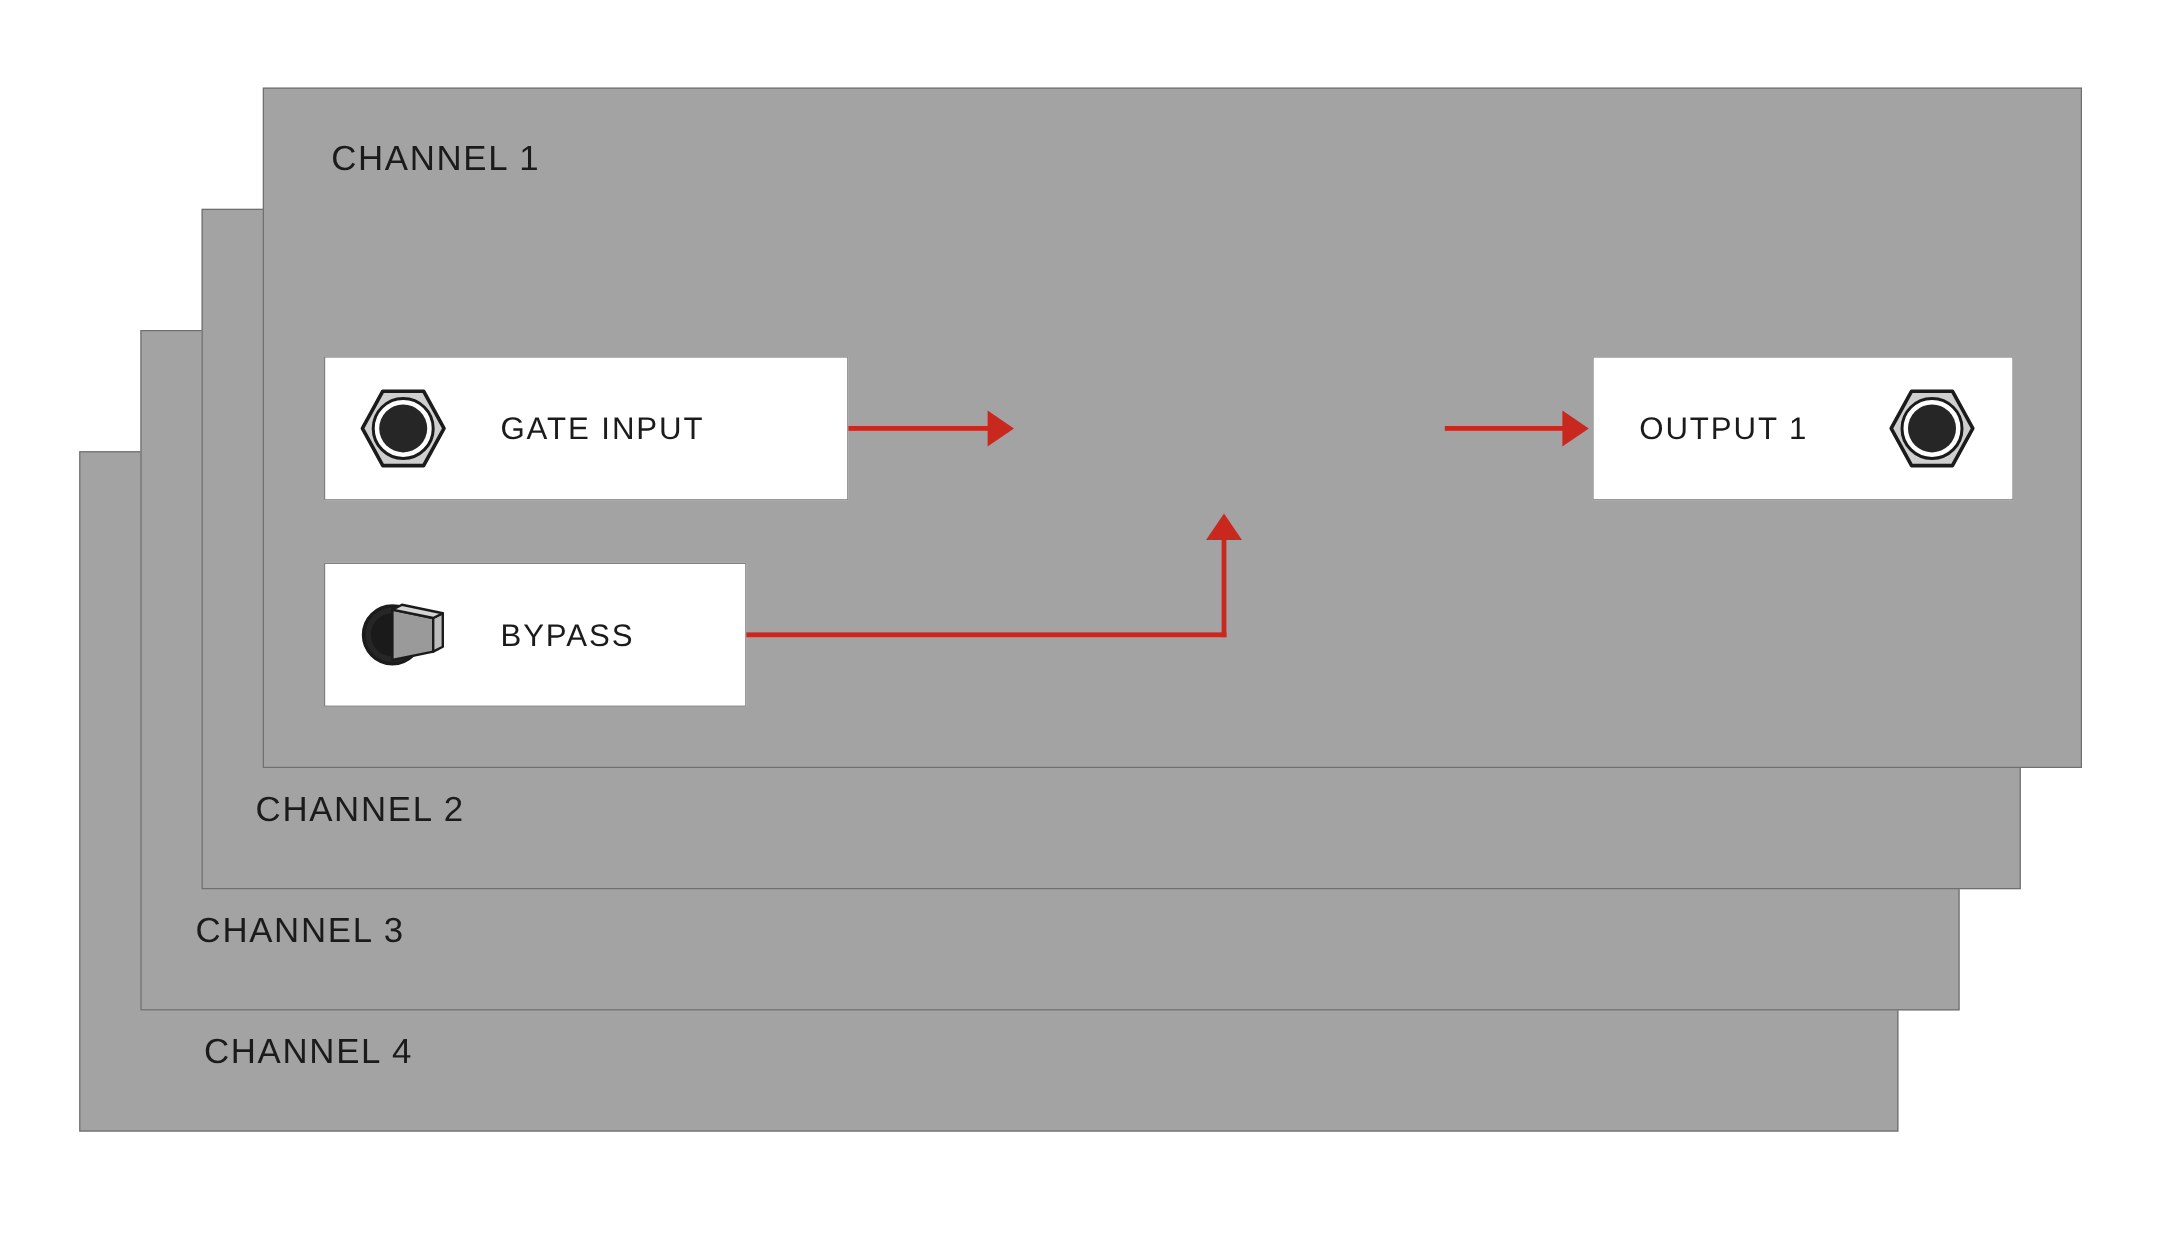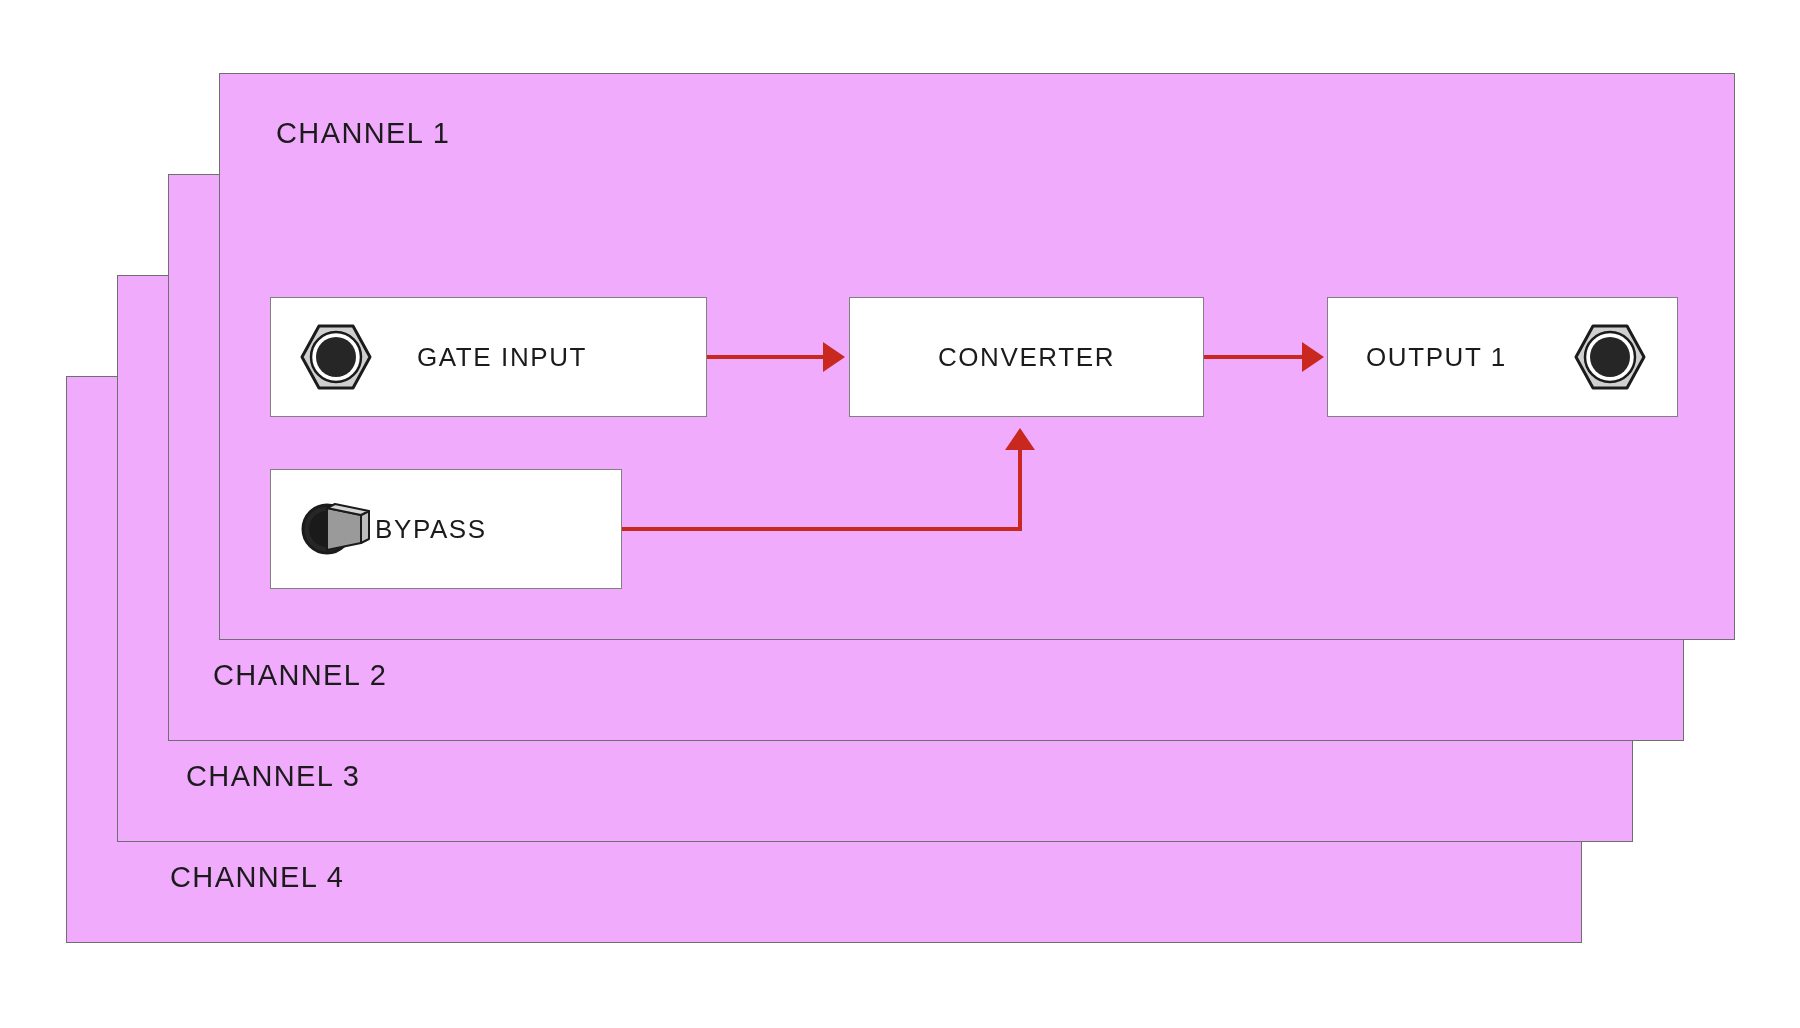--- a/index.html
+++ b/index.html
@@ -15,40 +15,40 @@
     position: relative;
     width: 1800px;
     height: 1028px;
     background: #ffffff;
     overflow: hidden;
   }
 
   
   .channel-card {
     position: absolute;
-    background: #f0abfc;
+    background: #a3a3a3;
     border: 1.6px solid #6f6f6f;
     box-sizing: border-box;
   }
   .channel-card .card-title {
     position: absolute;
     font-size: 29px;
     letter-spacing: 1.4px;
     color: #1b1b1b;
     white-space: nowrap;
     font-family: "Liberation Sans", "DejaVu Sans", sans-serif;
   }
 
   
   #card-4 { left: 66px;  top: 376px;  width: 1516px; height: 567px; z-index: 1; }
   #card-4 .card-title { left: 56px;  top: 484px; margin-left: 47px; }
 
   
   #card-3 { left: 117px; top: 275px;  width: 1516px; height: 567px; z-index: 2; }
-  #card-3 .card-title { left: 68px;  top: 484px; }
+  #card-3 .card-title { left: 45px;  top: 484px; }
 
   
   #card-2 { left: 168px; top: 174px;  width: 1516px; height: 567px; z-index: 3; }
   #card-2 .card-title { left: 44px;  top: 484px; }
 
   
   #card-1 { left: 219px; top: 73px;   width: 1516px; height: 567px; z-index: 4; }
   #card-1 .card-title { left: 56px;  top: 43px; }
 
   
@@ -87,21 +87,21 @@
     left: 1327px; top: 297px; width: 351px; height: 120px;
     justify-content: space-between;
     padding-left: 38px; padding-right: 30px; gap: 24px;
   }
 
   
   #block-bypass {
     left: 270px; top: 469px; width: 352px; height: 120px;
     padding-left: 28px;
   }
-  #block-bypass .block-label { }
+  #block-bypass .block-label { margin-left: 42px; }
 
   
   .jack-icon { width: 74px; height: 74px; flex: 0 0 auto; display:block; }
   .switch-icon { width: 76px; height: 66px; flex: 0 0 auto; display:block; }
   .conn-line-h {
     position: absolute;
     height: 4px;
     background: #c9281f;
     z-index: 7;
   }
@@ -166,23 +166,20 @@
     <span class="jack-wrap">
       <svg class="jack-icon" viewBox="0 0 74 74" xmlns="http://www.w3.org/2000/svg">
         <polygon points="20,6 54,6 71,37 54,68 20,68 3,37" fill="#cfcfcf" stroke="#1b1b1b" stroke-width="3" stroke-linejoin="round"></polygon>
         <circle cx="37" cy="37" r="25" fill="#ffffff" stroke="#1b1b1b" stroke-width="2.5"></circle>
         <circle cx="37" cy="37" r="20" fill="#262626"></circle>
       </svg>
     </span>
     <span class="block-label">GATE INPUT</span>
   </div>
 
-  <div class="block" id="block-converter">
-    <span class="block-label">CONVERTER</span>
-  </div>
 
   <div class="block" id="block-output">
     <span class="block-label">OUTPUT 1</span>
     <span class="jack-wrap">
       <svg class="jack-icon" viewBox="0 0 74 74" xmlns="http://www.w3.org/2000/svg">
         <polygon points="20,6 54,6 71,37 54,68 20,68 3,37" fill="#cfcfcf" stroke="#1b1b1b" stroke-width="3" stroke-linejoin="round"></polygon>
         <circle cx="37" cy="37" r="25" fill="#ffffff" stroke="#1b1b1b" stroke-width="2.5"></circle>
         <circle cx="37" cy="37" r="20" fill="#262626"></circle>
       </svg>
     </span>

